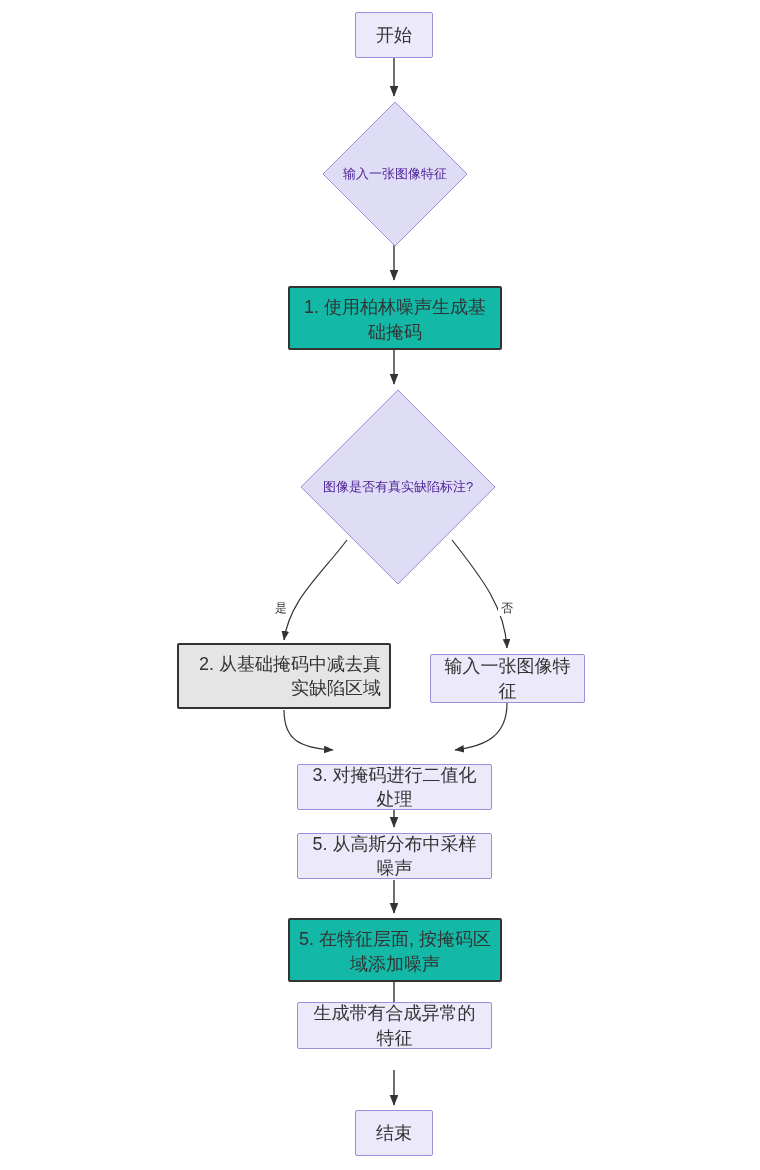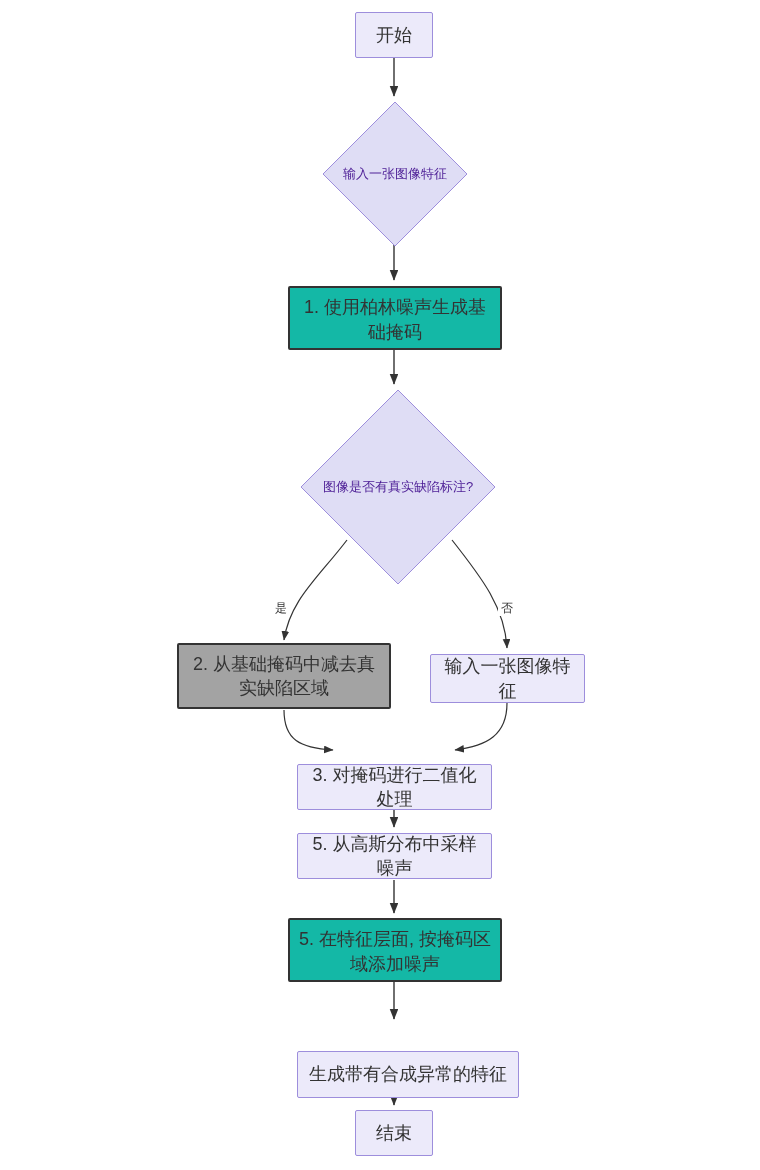--- a/index.html
+++ b/index.html
@@ -46,22 +46,23 @@
     border: 1px solid #9D8EDC;
     border-radius: 2px;
     padding: 4px 8px;
   }
   .node-rect.accent-pink {
     background: #14b8a6;
     border: 2px solid #333333;
     align-items: flex-end;
   }
   .node-rect.accent-blue {
-    background: #a3a3a3;
+    background: #e5e5e5;
     border: 2px solid #333333;
+    text-align: right;
   }
   .node-diamond-wrap {
     position: absolute;
   }
   .node-diamond-shape {
     position: absolute;
     left: 0;
     top: 0;
     width: 100%;
     height: 100%;
@@ -164,21 +165,21 @@
   </div>
 
   <div class="node node-rect" style="left:297px; top:833px; width:195px; height:46px;">
     <span>5. 从高斯分布中采样噪声</span>
   </div>
 
   <div class="node node-rect accent-pink" style="left:288px; top:918px; width:214px; height:64px;">
     <span>5. 在特征层面, 按掩码区域添加噪声</span>
   </div>
 
-  <div class="node node-rect" style="left:297px; top:1051px; width:222px; height:47px;">
+  <div class="node node-rect" style="left:297px; top:1002px; width:195px; height:47px;">
     <span>生成带有合成异常的特征</span>
   </div>
 
   <div class="node node-rect" style="left:355px; top:1110px; width:78px; height:46px;">
     <span>结束</span>
   </div>
 
 </div>
 
 </body></html>

